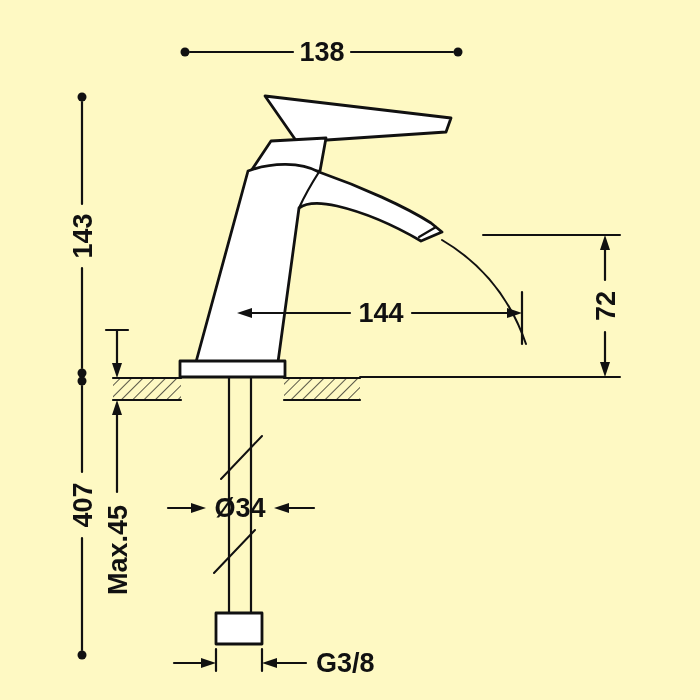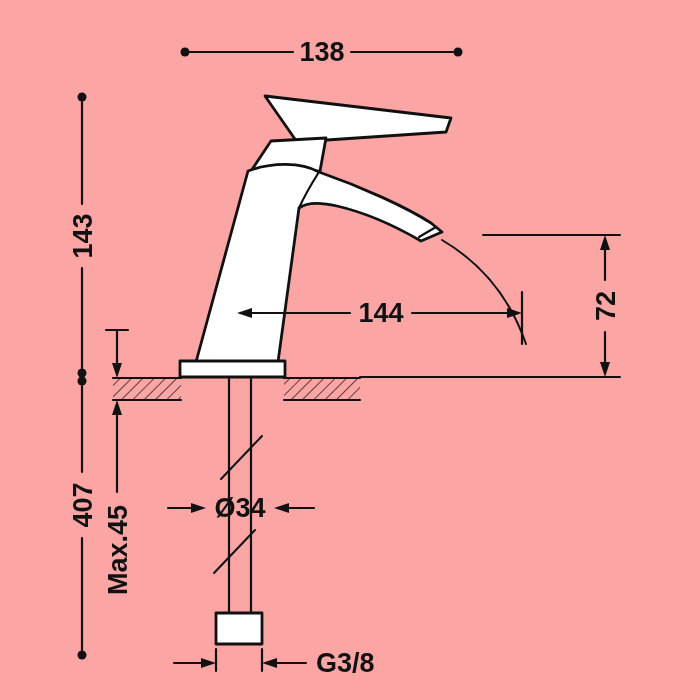--- a/index.html
+++ b/index.html
@@ -1,16 +1,16 @@
 <!DOCTYPE html>
 <html><head>
 <meta charset="utf-8">
 <style>
   html,body{margin:0;padding:0;background:#ffffff;}
-  .stage{width:700px;height:700px;position:relative;background:#fca5a5;overflow:hidden;}
+  .stage{width:700px;height:700px;position:relative;background:#fef9c3;overflow:hidden;}
   svg{display:block;}
   text{font-family:"Liberation Sans",sans-serif;font-weight:700;font-size:27px;fill:#111111;}
   .outline{stroke:#111111;stroke-width:2.8;fill:#ffffff;stroke-linejoin:round;stroke-linecap:round;}
   .thinline{stroke:#111111;stroke-width:2.2;fill:none;stroke-linecap:round;}
   .extline{stroke:#111111;stroke-width:2;fill:none;stroke-linecap:round;}
   .solid{fill:#111111;stroke:none;}
 </style>
 </head>
 <body>
 

